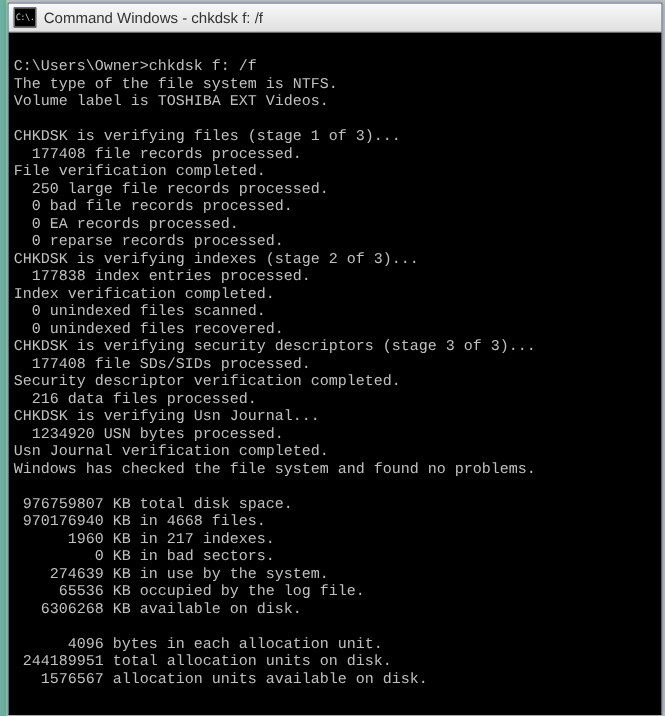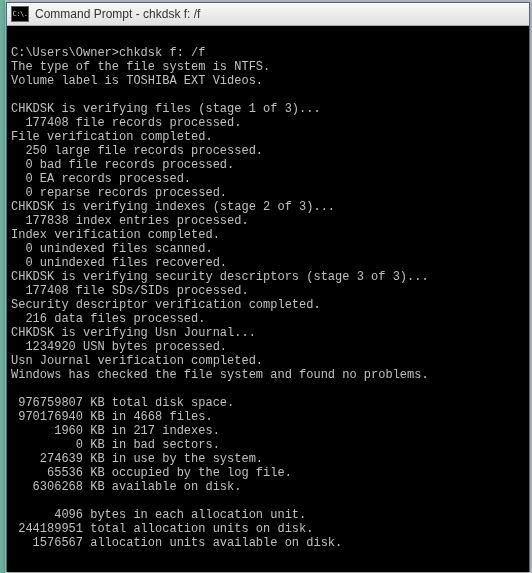--- a/index.html
+++ b/index.html
@@ -68,16 +68,16 @@
   }
 </style>
 </head>
 <body>
 
 <div class="left-border"></div>
 
 <div class="window">
   <div class="titlebar">
     <span class="titlebar-icon">C:\.</span>
-    <span>Command Prompt - chkdsk  f: /f</span>
+    <span>Command Windows - chkdsk  f: /f</span>
   </div>
   <div class="content" id="content"><div> </div><div>C:\Users\Owner&gt;chkdsk f: /f</div><div>The type of the file system is NTFS.</div><div>Volume label is TOSHIBA EXT Videos.</div><div> </div><div>CHKDSK is verifying files (stage 1 of 3)...</div><div>  177408 file records processed.</div><div>File verification completed.</div><div>  250 large file records processed.</div><div>  0 bad file records processed.</div><div>  0 EA records processed.</div><div>  0 reparse records processed.</div><div>CHKDSK is verifying indexes (stage 2 of 3)...</div><div>  177838 index entries processed.</div><div>Index verification completed.</div><div>  0 unindexed files scanned.</div><div>  0 unindexed files recovered.</div><div>CHKDSK is verifying security descriptors (stage 3 of 3)...</div><div>  177408 file SDs/SIDs processed.</div><div>Security descriptor verification completed.</div><div>  216 data files processed.</div><div>CHKDSK is verifying Usn Journal...</div><div>  1234920 USN bytes processed.</div><div>Usn Journal verification completed.</div><div>Windows has checked the file system and found no problems.</div><div> </div><div> 976759807 KB total disk space.</div><div> 970176940 KB in 4668 files.</div><div>      1960 KB in 217 indexes.</div><div>         0 KB in bad sectors.</div><div>    274639 KB in use by the system.</div><div>     65536 KB occupied by the log file.</div><div>   6306268 KB available on disk.</div><div> </div><div>      4096 bytes in each allocation unit.</div><div> 244189951 total allocation units on disk.</div><div>   1576567 allocation units available on disk.</div></div>
 </div>
 
 </body></html>

